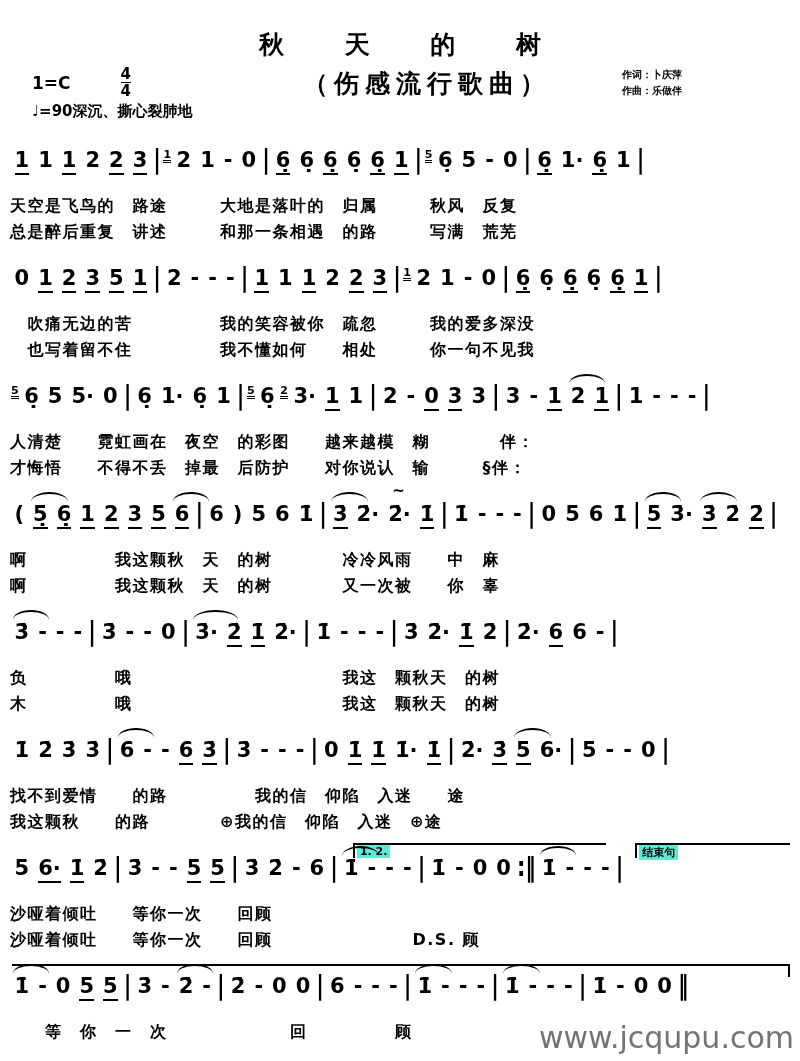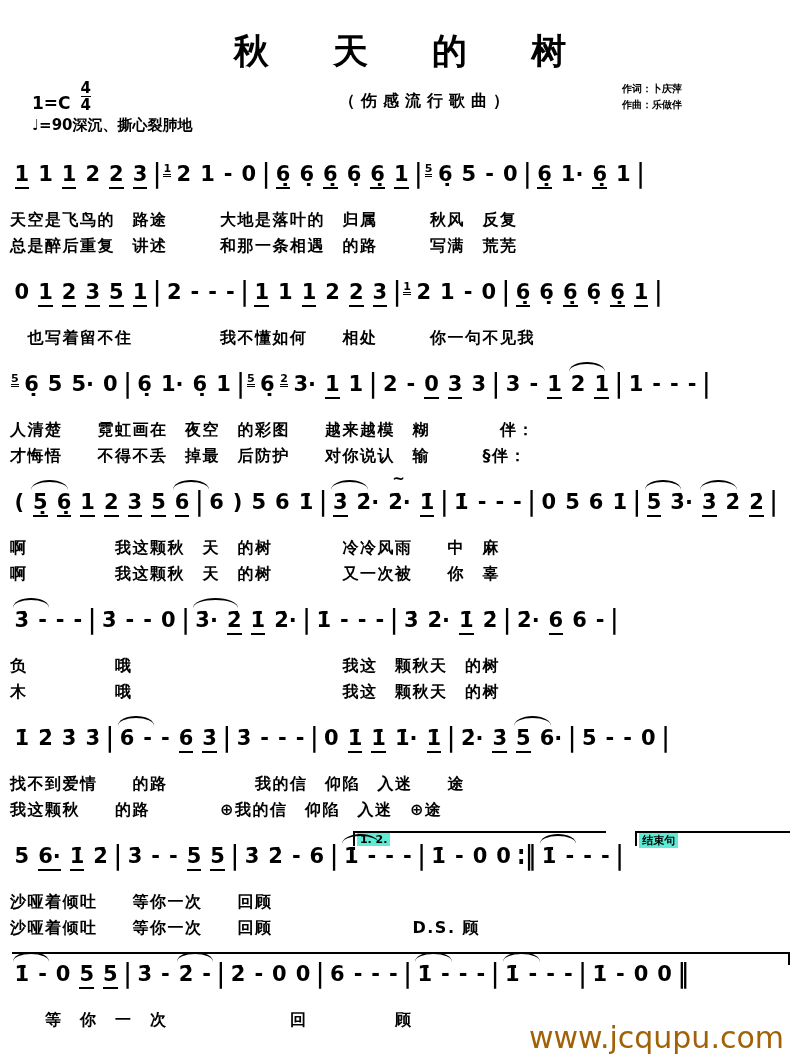--- a/index.html
+++ b/index.html
@@ -1,45 +1,45 @@
 <!DOCTYPE html>
 <html><head>
 <meta charset="utf-8">
 <style>
   html,body{margin:0;padding:0;background:#f3f3f3;}
   body{width:800px;height:1061px;background:#fff;font-family:"DejaVu Sans",sans-serif;color:#000;overflow:hidden;position:relative;}
   .sheet{padding:10px 8px 0 8px;}
 
   
-  .title{text-align:center;font-size:35px;font-weight:bold;letter-spacing:26px;margin-top:18px;text-indent:26px;}
+  .title{text-align:center;font-size:25px;font-weight:bold;letter-spacing:26px;margin-top:18px;text-indent:26px;}
   .meta{display:flex;justify-content:space-between;align-items:flex-start;margin-top:6px;}
   .keyblock{width:200px;padding-left:24px;font-weight:bold;font-size:17px;line-height:1.1;}
-  .keyline{display:flex;align-items:flex-end;}
+  .keyline{display:flex;align-items:center;gap:40px;}
   .frac{display:inline-block;text-align:center;margin-left:10px;font-size:15px;line-height:1;}
   .frac .den{border-top:1.5px solid #000;display:block;padding-top:1px;}
   .tempoline{margin-top:4px;white-space:nowrap;font-size:15px;}
   .expression{font-size:15px;}
-  .subtitle{font-size:16px;font-weight:bold;letter-spacing:6px;text-align:center;flex:1;margin-top:10px;}
+  .subtitle{font-size:25px;font-weight:bold;letter-spacing:6px;text-align:center;flex:1;margin-top:0;}
   .credits{width:170px;text-align:left;font-size:10px;font-weight:bold;line-height:1.6;white-space:nowrap;}
 
   
   .score{margin-top:14px;}
   .system{position:relative;margin:0 0 9px 0;padding:0 2px;}
   .notes{white-space:nowrap;padding-top:15px;min-height:42px;}
   .tok{display:inline-block;position:relative;font-weight:bold;font-size:21px;line-height:1.05;margin:0 4.5px;padding-bottom:2px;font-family:"DejaVu Sans",sans-serif;}
   .tok.bar{margin:0 1.5px;transform:scaleY(1.25);}
   .u1{border-bottom:2px solid #000;}
   .grace{font-size:11px;vertical-align:9px;margin:0 1px;border-bottom:3px double #000;padding-bottom:0;}
   .slur::before{content:"";position:absolute;left:-2px;right:-20px;top:-11px;height:9px;border-top:2px solid #000;border-radius:100% 100% 0 0 / 180% 180% 0 0;}
   .mordent::after{content:"~";position:absolute;top:-19px;left:4px;font-size:15px;letter-spacing:-2px;}
   .lyric{font-size:16px;font-weight:bold;letter-spacing:1.5px;margin-top:5px;white-space:nowrap;}
   .volta{position:absolute;top:1px;height:13px;border-top:2px solid #000;border-left:2px solid #000;}
   .volta .vlabel{position:absolute;left:2px;top:0px;font-size:11px;font-weight:bold;background:#5eead4;padding:0 3px;white-space:nowrap;}
   .system.topline::before{content:"";position:absolute;left:4px;right:2px;top:4px;height:11px;border-top:2px solid #000;border-right:2px solid #000;}
-  .watermark{position:absolute;right:16px;bottom:6px;font-size:30px;color:#a16207;letter-spacing:0;}
+  .watermark{position:absolute;right:6px;bottom:6px;font-size:30px;color:#737373;letter-spacing:0;}
 </style>
 </head>
 <body>
 
 <div class="sheet">
   <div class="title">秋 天 的 树</div>
 
   <div class="meta">
     <div class="keyblock">
       <div class="keyline">
@@ -61,20 +61,21 @@
   </div>
 
   <div class="score" id="score">
       <div class="system">
         <div class="notes"><span class="tok u1">1</span><span class="tok">1</span><span class="tok u1">1</span><span class="tok">2</span><span class="tok u1">2</span><span class="tok u1">3</span><span class="tok bar">|</span><span class="tok grace">1</span><span class="tok">2</span><span class="tok">1</span><span class="tok">-</span><span class="tok">0</span><span class="tok bar">|</span><span class="tok u1">6̣</span><span class="tok">6̣</span><span class="tok u1">6̣</span><span class="tok">6̣</span><span class="tok u1">6̣</span><span class="tok u1">1</span><span class="tok bar">|</span><span class="tok grace">5</span><span class="tok">6̣</span><span class="tok">5</span><span class="tok">-</span><span class="tok">0</span><span class="tok bar">|</span><span class="tok u1">6̣</span><span class="tok">1·</span><span class="tok u1">6̣</span><span class="tok">1</span><span class="tok bar">|</span></div>
         <div class="lyric">天空是飞鸟的　路途　　　大地是落叶的　归属　　　秋风　反复</div>
         <div class="lyric">总是醉后重复　讲述　　　和那一条相遇　的路　　　写满　荒芜</div>
       </div>
       <div class="system">
         <div class="notes"><span class="tok">0</span><span class="tok u1">1</span><span class="tok u1">2</span><span class="tok u1">3</span><span class="tok u1">5</span><span class="tok u1">1</span><span class="tok bar">|</span><span class="tok">2</span><span class="tok">-</span><span class="tok">-</span><span class="tok">-</span><span class="tok bar">|</span><span class="tok u1">1</span><span class="tok">1</span><span class="tok u1">1</span><span class="tok">2</span><span class="tok u1">2</span><span class="tok u1">3</span><span class="tok bar">|</span><span class="tok grace">1</span><span class="tok">2</span><span class="tok">1</span><span class="tok">-</span><span class="tok">0</span><span class="tok bar">|</span><span class="tok u1">6̣</span><span class="tok">6̣</span><span class="tok u1">6̣</span><span class="tok">6̣</span><span class="tok u1">6̣</span><span class="tok u1">1</span><span class="tok bar">|</span></div>
+        <div class="lyric">　吹痛无边的苦　　　　　我的笑容被你　疏忽　　　我的爱多深没</div>
         <div class="lyric">　也写着留不住　　　　　我不懂如何　　相处　　　你一句不见我</div>
       </div>
       <div class="system">
         <div class="notes"><span class="tok grace">5</span><span class="tok">6̣</span><span class="tok">5</span><span class="tok">5·</span><span class="tok">0</span><span class="tok bar">|</span><span class="tok">6̣</span><span class="tok">1·</span><span class="tok">6̣</span><span class="tok">1</span><span class="tok bar">|</span><span class="tok grace">5</span><span class="tok">6̣</span><span class="tok grace">2</span><span class="tok">3·</span><span class="tok u1">1</span><span class="tok">1</span><span class="tok bar">|</span><span class="tok">2</span><span class="tok">-</span><span class="tok u1">0</span><span class="tok u1">3</span><span class="tok">3</span><span class="tok bar">|</span><span class="tok">3</span><span class="tok">-</span><span class="tok u1">1</span><span class="tok slur">2</span><span class="tok u1">1</span><span class="tok bar">|</span><span class="tok">1</span><span class="tok">-</span><span class="tok">-</span><span class="tok">-</span><span class="tok bar">|</span></div>
         <div class="lyric">人清楚　　霓虹画在　夜空　的彩图　　越来越模　糊　　　　伴：</div>
         <div class="lyric">才悔悟　　不得不丢　掉最　后防护　　对你说认　输　　　§伴：</div>
       </div>
       <div class="system">
         <div class="notes"><span class="tok">(</span><span class="tok slur u1">5̣</span><span class="tok u1">6̣</span><span class="tok u1">1</span><span class="tok u1">2</span><span class="tok u1">3</span><span class="tok u1">5</span><span class="tok slur u1">6</span><span class="tok bar">|</span><span class="tok">6</span><span class="tok">)</span><span class="tok">5</span><span class="tok">6</span><span class="tok">1̇</span><span class="tok bar">|</span><span class="tok slur u1">3̇</span><span class="tok">2̇·</span><span class="tok mordent">2̇·</span><span class="tok u1">1̇</span><span class="tok bar">|</span><span class="tok">1̇</span><span class="tok">-</span><span class="tok">-</span><span class="tok">-</span><span class="tok bar">|</span><span class="tok">0</span><span class="tok">5</span><span class="tok">6</span><span class="tok">1̇</span><span class="tok bar">|</span><span class="tok slur u1">5̇</span><span class="tok">3̇·</span><span class="tok slur u1">3̇</span><span class="tok">2̇</span><span class="tok u1">2̇</span><span class="tok bar">|</span></div>
         <div class="lyric">啊　　　　　我这颗秋　天　的树　　　　冷冷风雨　　中　麻</div>

